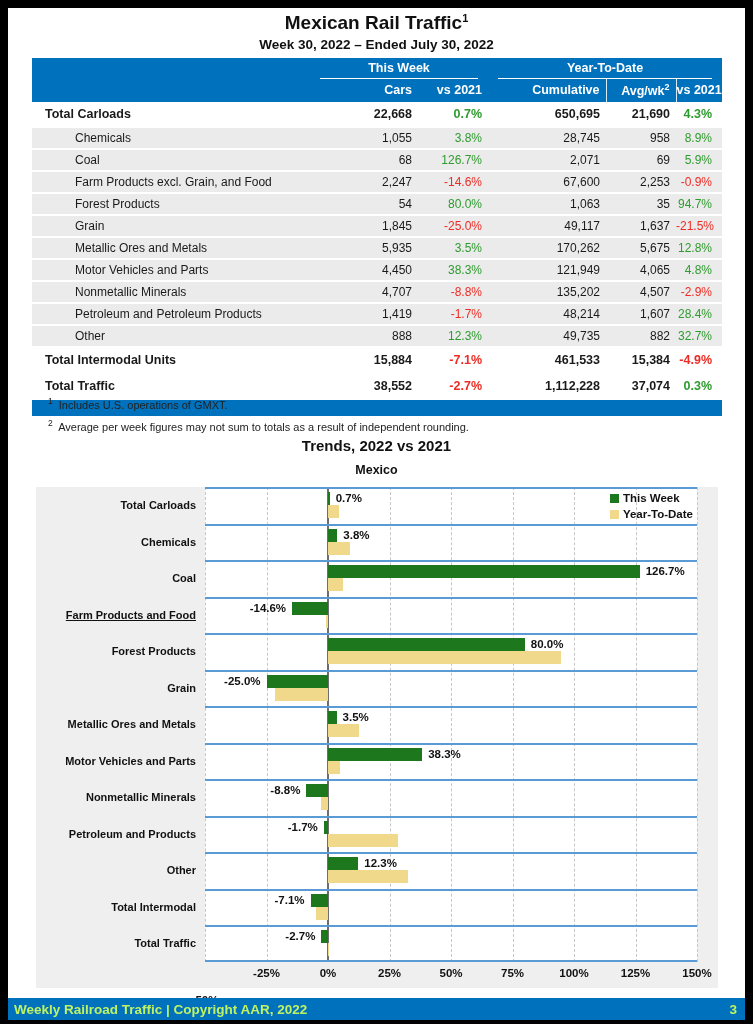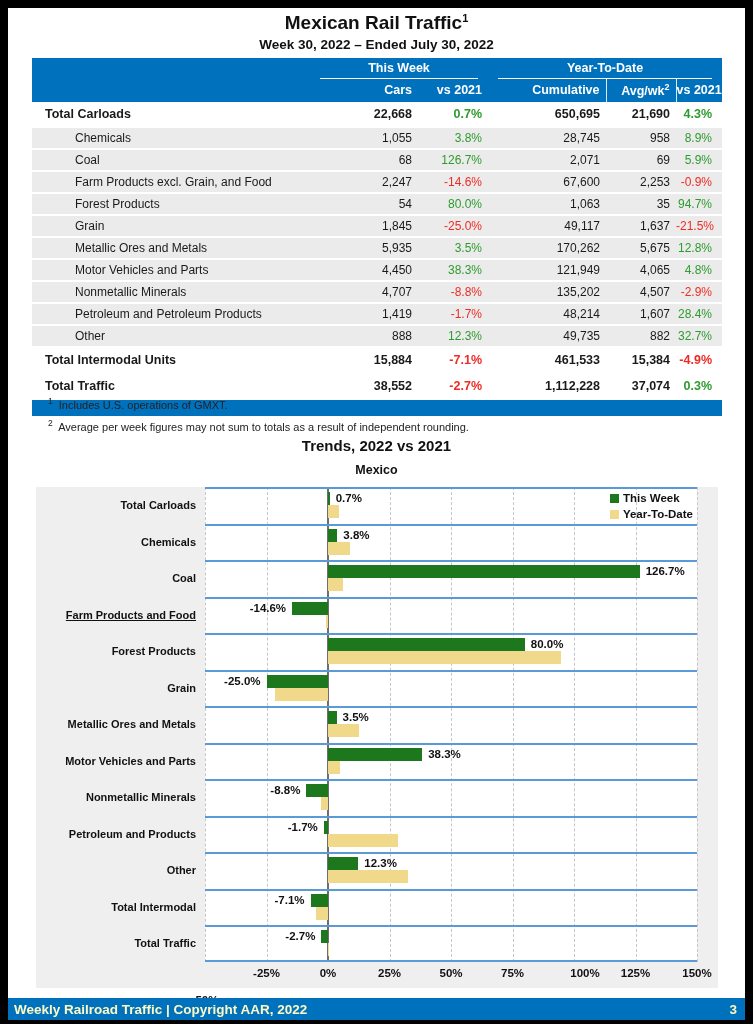--- a/index.html
+++ b/index.html
@@ -63,21 +63,21 @@
   .legend{position:absolute;top:3px;right:4px;}
   .legend-item{display:flex;align-items:center;height:16px;font-size:11.5px;font-weight:bold;color:#111;}
   .swatch{width:9px;height:9px;margin-right:4px;display:inline-block;}
   .swatch.green{background:#1d771d;}
   .swatch.tan{background:#f0d98b;}
   .axis-row{position:absolute;left:169px;top:477px;width:492px;height:22px;}
   .axis-tick{position:absolute;top:3px;transform:translateX(-50%);font-size:11.5px;font-weight:bold;color:#111;white-space:nowrap;}
 
   
   .footer-bar{position:absolute;left:0;top:990px;width:737px;height:22px;background:#0071bd;
-    display:flex;align-items:center;justify-content:space-between;color:#fef9c3;font-weight:bold;font-size:13.5px;}
+    display:flex;align-items:center;justify-content:space-between;color:#bef264;font-weight:bold;font-size:13.5px;}
   .footer-left{padding-left:6px;}
   .footer-page{padding-right:8px;}
 </style>
 </head>
 <body>
 
 <div class="page">
 
   <div class="report-title"><span>Mexican Rail Traffic</span><sup>1</sup></div>
   <div class="report-subtitle">Week 30, 2022 – Ended July 30, 2022</div>
@@ -319,21 +319,21 @@
         <div class="band-sep" style="top: 438px;"></div>
         <div class="band-sep" style="top: 472.5px;"></div>
       </div>
     <div class="axis-row">
         <div class="axis-tick" style="left: 0px; margin-top: 27px;">-50%</div>
         <div class="axis-tick" style="left: 61.5px;">-25%</div>
         <div class="axis-tick" style="left: 123px;">0%</div>
         <div class="axis-tick" style="left: 184.5px;">25%</div>
         <div class="axis-tick" style="left: 246px;">50%</div>
         <div class="axis-tick" style="left: 307.5px;">75%</div>
-        <div class="axis-tick" style="left: 380px;">100%</div>
+        <div class="axis-tick" style="left: 369px;">100%</div>
         <div class="axis-tick" style="left: 430.5px;">125%</div>
         <div class="axis-tick" style="left: 492px;">150%</div>
       </div>
   </div>
 
   <div class="footer-bar">
     <span class="footer-left">Weekly Railroad Traffic | Copyright AAR, 2022</span>
     <span class="footer-page">3</span>
   </div>
 

